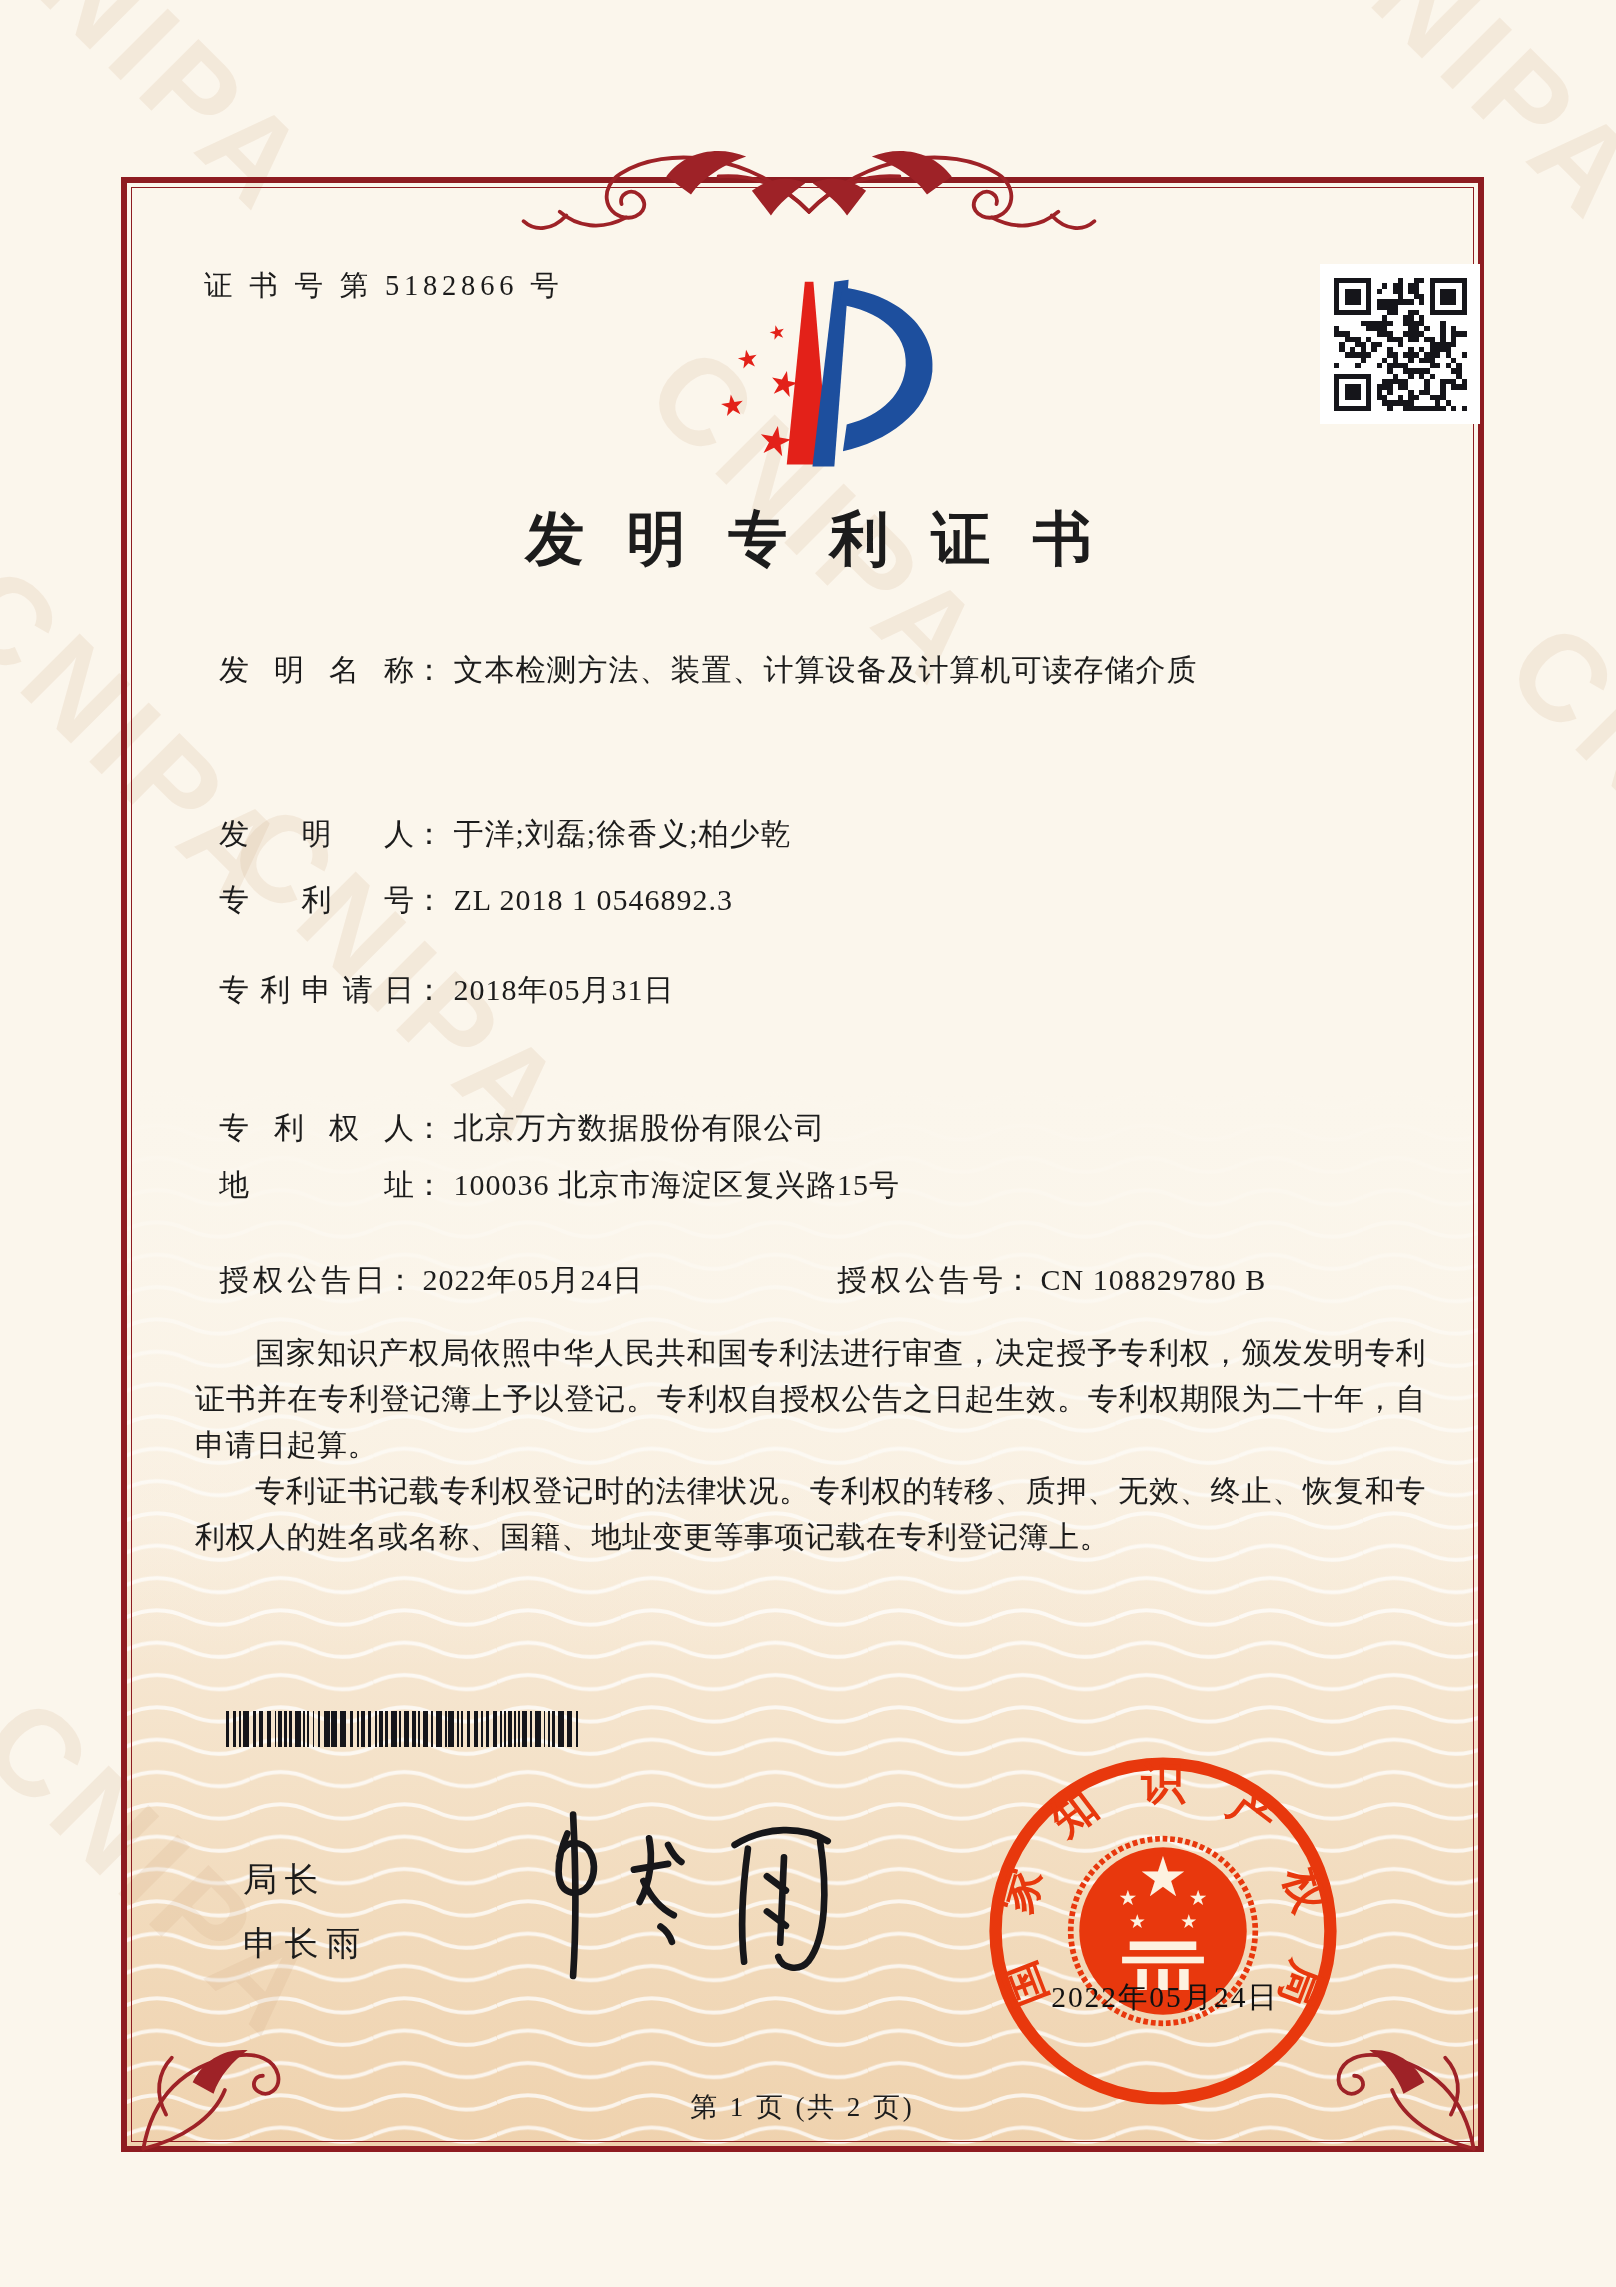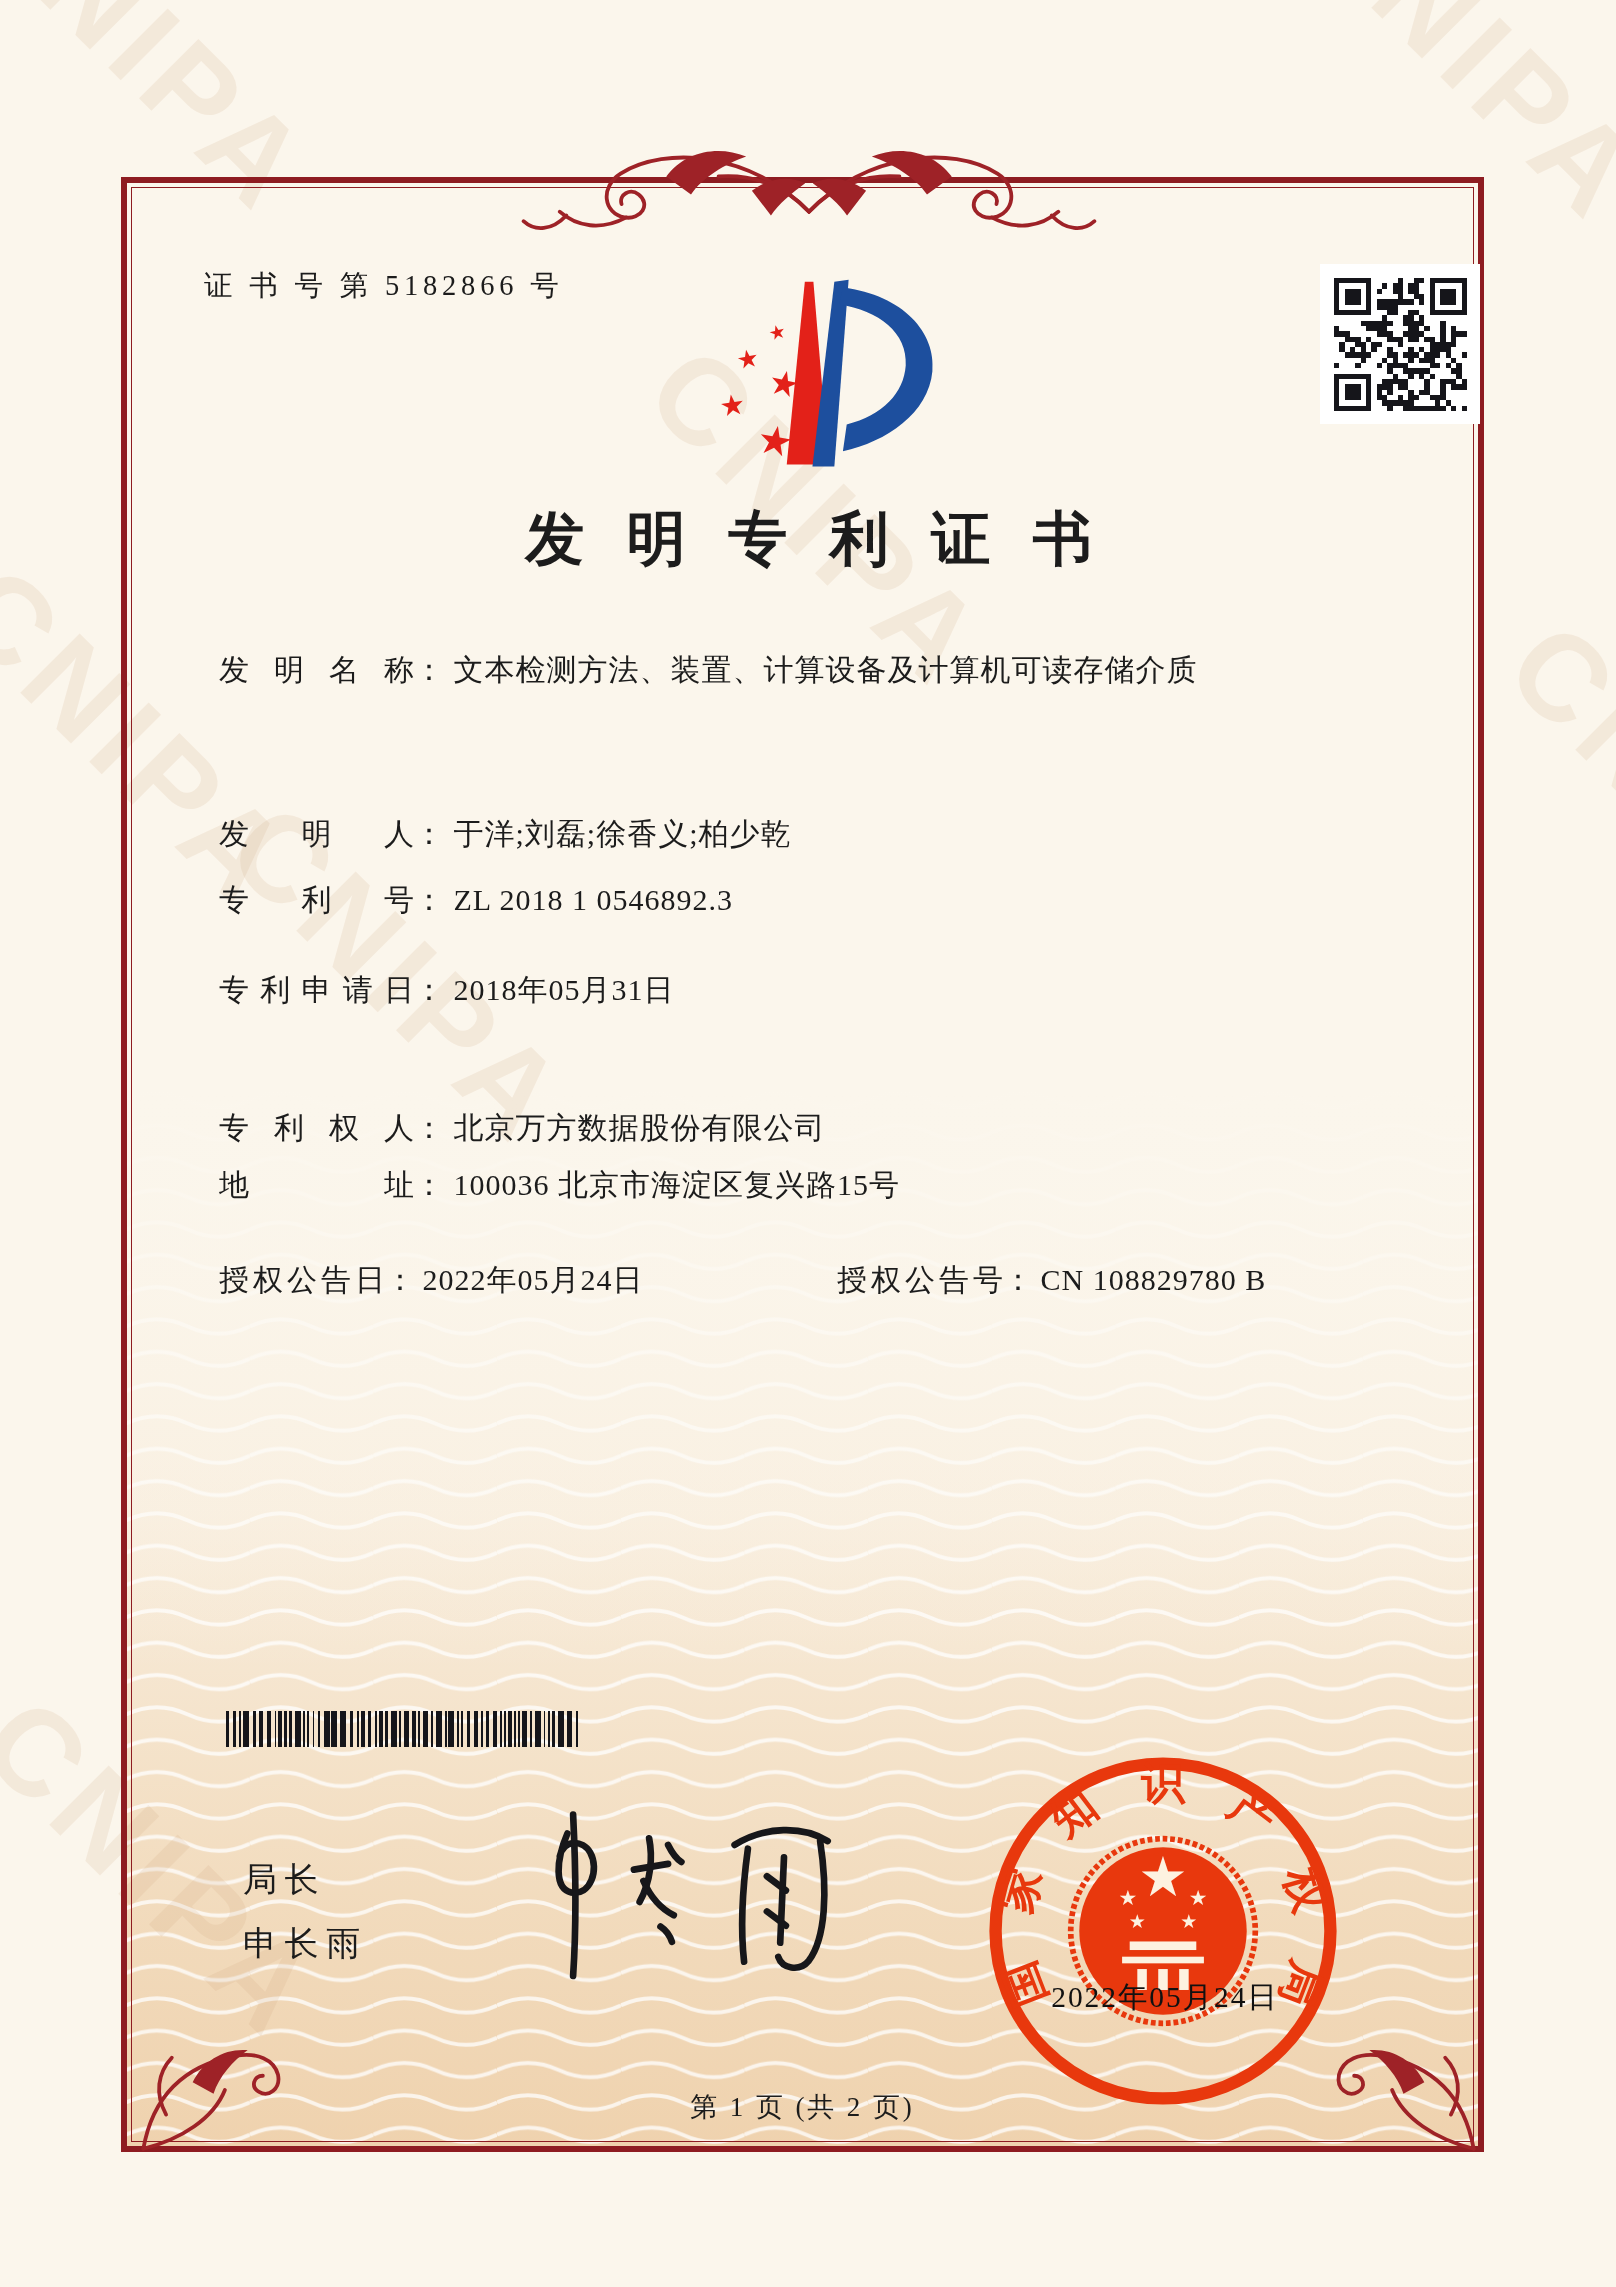--- a/index.html
+++ b/index.html
@@ -399,20 +399,24 @@
 
   <div class="grant">
     <span>
       <span class="lbl">授权公告日</span><span>：</span><span class="val">2022年05月24日</span>
     </span>
     <span class="pair2">
       <span class="lbl">授权公告号</span><span>：</span><span class="val">CN 108829780 B</span>
     </span>
   </div>
 
+  <div class="body-text">
+    <p>国家知识产权局依照中华人民共和国专利法进行审查，决定授予专利权，颁发发明专利证书并在专利登记簿上予以登记。专利权自授权公告之日起生效。专利权期限为二十年，自申请日起算。</p>
+    <p>专利证书记载专利权登记时的法律状况。专利权的转移、质押、无效、终止、恢复和专利权人的姓名或名称、国籍、地址变更等事项记载在专利登记簿上。</p>
+  </div>
 
   <div class="barcode" id="barcode"><span class="b" style="width:2.9px"></span><span class="g" style="width:3.8px"></span><span class="b" style="width:2.9px"></span><span class="g" style="width:3.8px"></span><span class="b" style="width:1.9px"></span><span class="g" style="width:1.9px"></span><span class="b" style="width:5.7px"></span><span class="g" style="width:3.8px"></span><span class="b" style="width:2.9px"></span><span class="g" style="width:3.8px"></span><span class="b" style="width:3.8px"></span><span class="g" style="width:3.8px"></span><span class="b" style="width:3.8px"></span><span class="g" style="width:3.8px"></span><span class="b" style="width:1.9px"></span><span class="g" style="width:1.9px"></span><span class="b" style="width:3.8px"></span><span class="g" style="width:1.9px"></span><span class="b" style="width:2.9px"></span><span class="g" style="width:1.9px"></span><span class="b" style="width:2.9px"></span><span class="g" style="width:3.8px"></span><span class="b" style="width:5.7px"></span><span class="g" style="width:1.9px"></span><span class="b" style="width:1.9px"></span><span class="g" style="width:1.9px"></span><span class="b" style="width:1.9px"></span><span class="g" style="width:3.8px"></span><span class="b" style="width:1.9px"></span><span class="g" style="width:3.8px"></span><span class="b" style="width:1.9px"></span><span class="g" style="width:3.8px"></span><span class="b" style="width:5.7px"></span><span class="g" style="width:1.9px"></span><span class="b" style="width:5.7px"></span><span class="g" style="width:2.9px"></span><span class="b" style="width:5.7px"></span><span class="g" style="width:3.8px"></span><span class="b" style="width:3.8px"></span><span class="g" style="width:3.8px"></span><span class="b" style="width:1.9px"></span><span class="g" style="width:1.9px"></span><span class="b" style="width:3.8px"></span><span class="g" style="width:3.8px"></span><span class="b" style="width:2.9px"></span><span class="g" style="width:3.8px"></span><span class="b" style="width:1.9px"></span><span class="g" style="width:1.9px"></span><span class="b" style="width:3.8px"></span><span class="g" style="width:1.9px"></span><span class="b" style="width:2.9px"></span><span class="g" style="width:3.8px"></span><span class="b" style="width:5.7px"></span><span class="g" style="width:1.9px"></span><span class="b" style="width:1.9px"></span><span class="g" style="width:2.9px"></span><span class="b" style="width:5.7px"></span><span class="g" style="width:2.9px"></span><span class="b" style="width:3.8px"></span><span class="g" style="width:1.9px"></span><span class="b" style="width:1.9px"></span><span class="g" style="width:2.9px"></span><span class="b" style="width:5.7px"></span><span class="g" style="width:2.9px"></span><span class="b" style="width:1.9px"></span><span class="g" style="width:2.9px"></span><span class="b" style="width:5.7px"></span><span class="g" style="width:2.9px"></span><span class="b" style="width:1.9px"></span><span class="g" style="width:1.9px"></span><span class="b" style="width:5.7px"></span><span class="g" style="width:2.9px"></span><span class="b" style="width:1.9px"></span><span class="g" style="width:1.9px"></span><span class="b" style="width:1.9px"></span><span class="g" style="width:3.8px"></span><span class="b" style="width:3.8px"></span><span class="g" style="width:3.8px"></span><span class="b" style="width:3.8px"></span><span class="g" style="width:2.9px"></span><span class="b" style="width:1.9px"></span><span class="g" style="width:3.8px"></span><span class="b" style="width:2.9px"></span><span class="g" style="width:3.8px"></span><span class="b" style="width:3.8px"></span><span class="g" style="width:2.9px"></span><span class="b" style="width:1.9px"></span><span class="g" style="width:1.9px"></span><span class="b" style="width:1.9px"></span><span class="g" style="width:2.9px"></span><span class="b" style="width:3.8px"></span><span class="g" style="width:1.9px"></span><span class="b" style="width:1.9px"></span><span class="g" style="width:1.9px"></span><span class="b" style="width:1.9px"></span><span class="g" style="width:1.9px"></span><span class="b" style="width:5.7px"></span><span class="g" style="width:2.9px"></span><span class="b" style="width:1.9px"></span><span class="g" style="width:2.9px"></span><span class="b" style="width:5.7px"></span><span class="g" style="width:2.9px"></span><span class="b" style="width:1.9px"></span><span class="g" style="width:2.9px"></span><span class="b" style="width:1.9px"></span><span class="g" style="width:1.9px"></span><span class="b" style="width:2.9px"></span><span class="g" style="width:2.9px"></span><span class="b" style="width:5.7px"></span><span class="g" style="width:2.9px"></span><span class="b" style="width:5.7px"></span><span class="g" style="width:3.8px"></span><span class="b" style="width:1.9px"></span><span class="g" style="width:2.9px"></span></div>
 
   <div class="signer-title">局长</div>
   <div class="signer-name">申长雨</div>
   <svg class="sig" width="342" height="209" viewBox="0 0 360 220">
     <path d="M52,50 C40,78 38,108 56,112 C76,116 86,88 76,70 C68,56 48,56 44,74"></path>
     <path d="M58,30 C60,70 62,140 58,200"></path>
     <path d="M138,55 C142,75 140,100 128,122"></path>
     <path d="M122,88 L158,82"></path>

